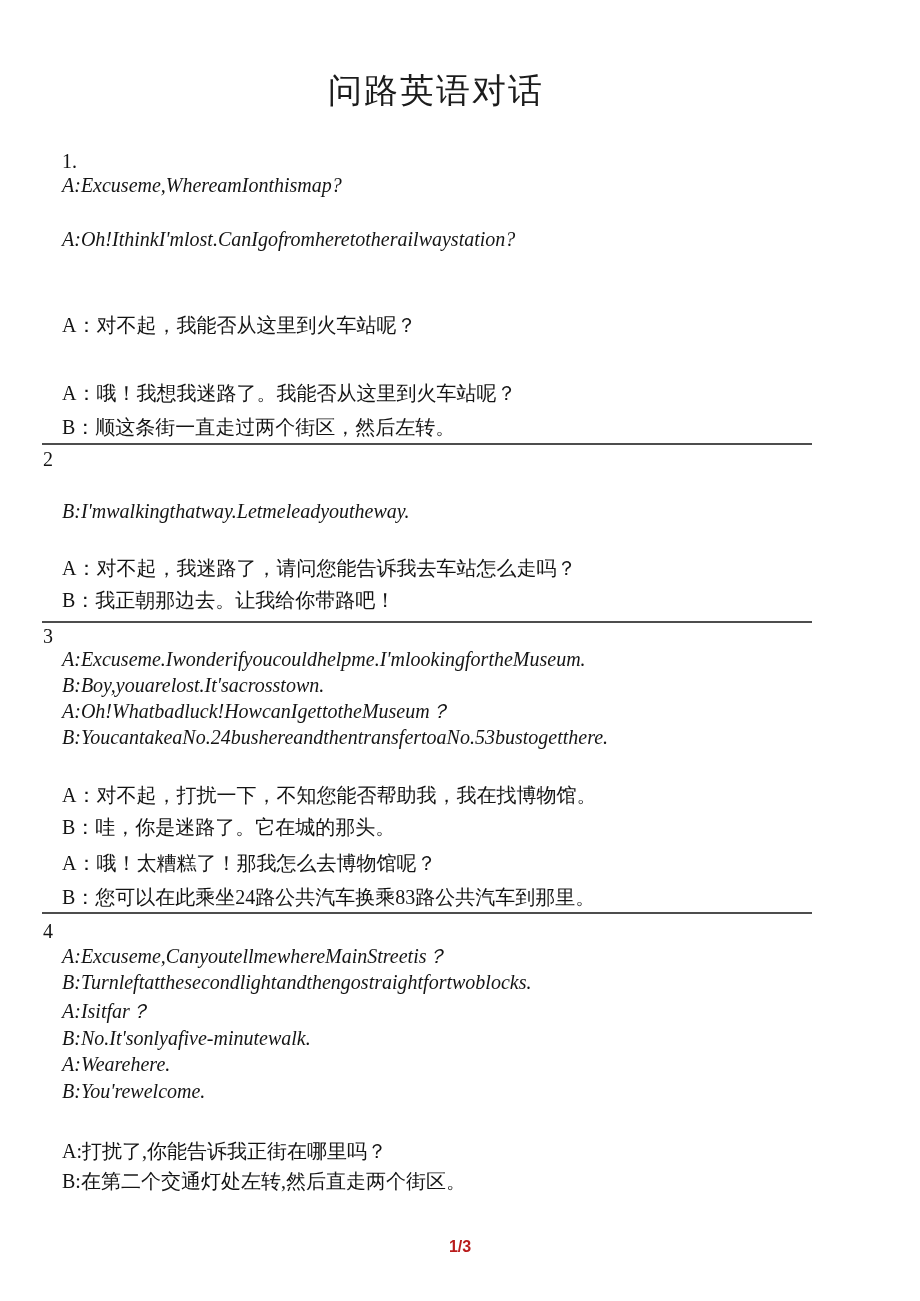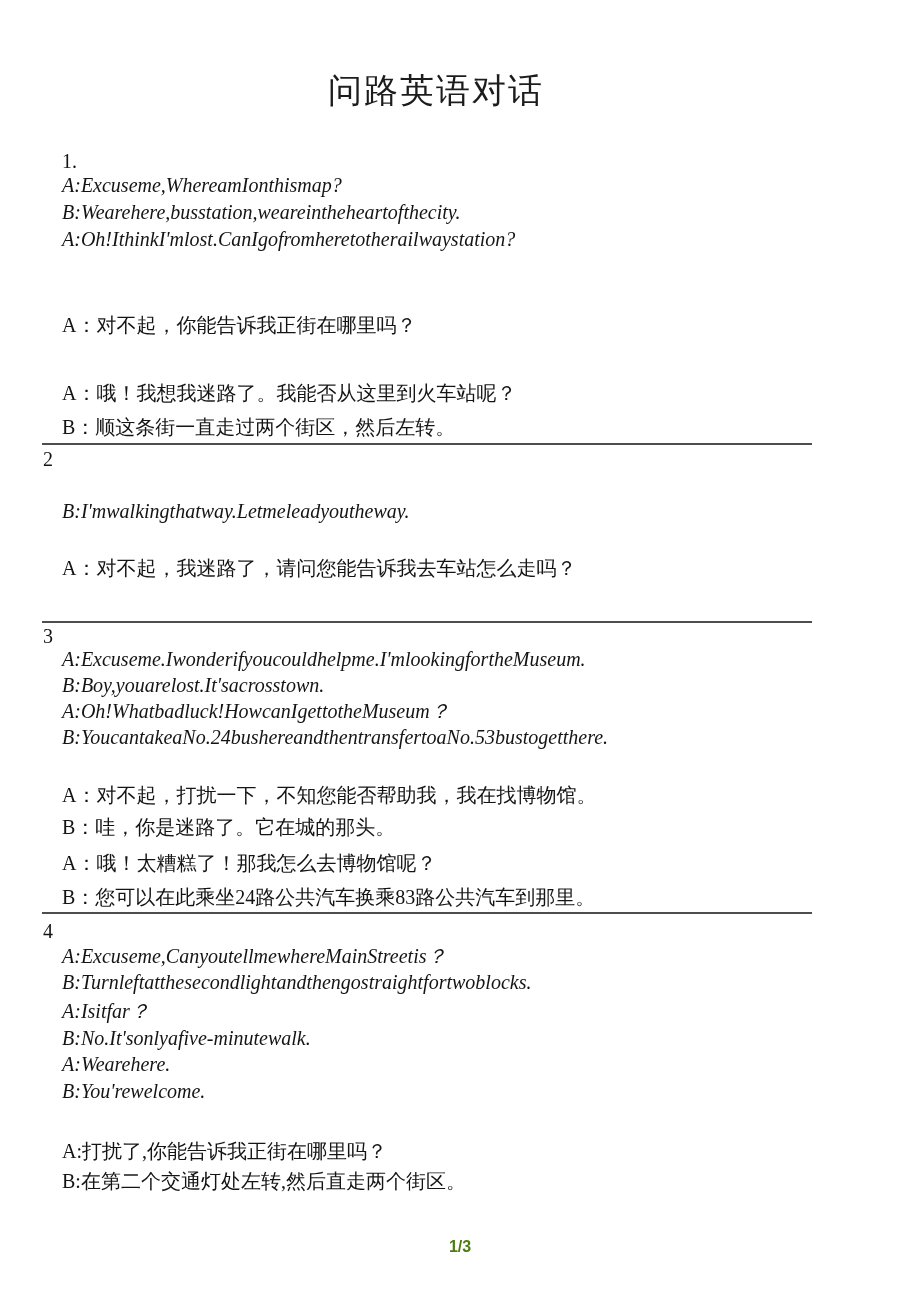--- a/index.html
+++ b/index.html
@@ -19,42 +19,42 @@
   .num.outdent { left:43px; }
   .eng { font-size:20px; line-height:24px;font-style:italic; }
   .chi { font-size:20px; line-height:26px; }
   .rule {
     position:absolute; left:42px; width:770px; height:2px;
     background:#4d4d4d;
   }
   .footer {
     position:absolute; top:1238px; left:0; width:920px; text-align:center;
     font-family:"Liberation Sans","DejaVu Sans",sans-serif;
-    font-weight:700; font-size:16px; line-height:18px; color:#4d7c0f;
+    font-weight:700; font-size:16px; line-height:18px; color:#b91c1c;
   }
 </style>
 </head>
 <body>
 
 <div class="page">
 
   <div class="doc-title">问路英语对话</div>
 
   <div class="ln num" style="top:149px">1.</div>
   <div class="ln eng" style="top:173px">A:Excuseme,WhereamIonthismap?</div>
-  <div class="ln eng" style="top:200px">B:Wearehere,busstation,weareintheheartofthecity.</div>
   <div class="ln eng" style="top:227px">A:Oh!IthinkI'mlost.CanIgofromheretotherailwaystation?</div>
-  <div class="ln chi" style="top:312px">A：对不起，你能告诉我正街在哪里吗？</div>
+  <div class="ln chi" style="top:312px">A：对不起，我能否从这里到火车站呢？</div>
   <div class="ln chi" style="top:380px">A：哦！我想我迷路了。我能否从这里到火车站呢？</div>
   <div class="ln chi" style="top:414px">B：顺这条街一直走过两个街区，然后左转。</div>
   <div class="rule" style="top:443px"></div>
 
   <div class="ln num outdent" style="top:447px">2</div>
   <div class="ln eng" style="top:499px">B:I'mwalkingthatway.Letmeleadyoutheway.</div>
   <div class="ln chi" style="top:555px">A：对不起，我迷路了，请问您能告诉我去车站怎么走吗？</div>
+  <div class="ln chi" style="top:587px">B：我正朝那边去。让我给你带路吧！</div>
   <div class="rule" style="top:621px"></div>
 
   <div class="ln num outdent" style="top:624px">3</div>
   <div class="ln eng" style="top:647px">A:Excuseme.Iwonderifyoucouldhelpme.I'mlookingfortheMuseum.</div>
   <div class="ln eng" style="top:673px">B:Boy,youarelost.It'sacrosstown.</div>
   <div class="ln eng" style="top:699px">A:Oh!Whatbadluck!HowcanIgettotheMuseum？</div>
   <div class="ln eng" style="top:725px">B:YoucantakeaNo.24bushereandthentransfertoaNo.53bustogetthere.</div>
   <div class="ln chi" style="top:782px">A：对不起，打扰一下，不知您能否帮助我，我在找博物馆。</div>
   <div class="ln chi" style="top:814px">B：哇，你是迷路了。它在城的那头。</div>
   <div class="ln chi" style="top:850px">A：哦！太糟糕了！那我怎么去博物馆呢？</div>

